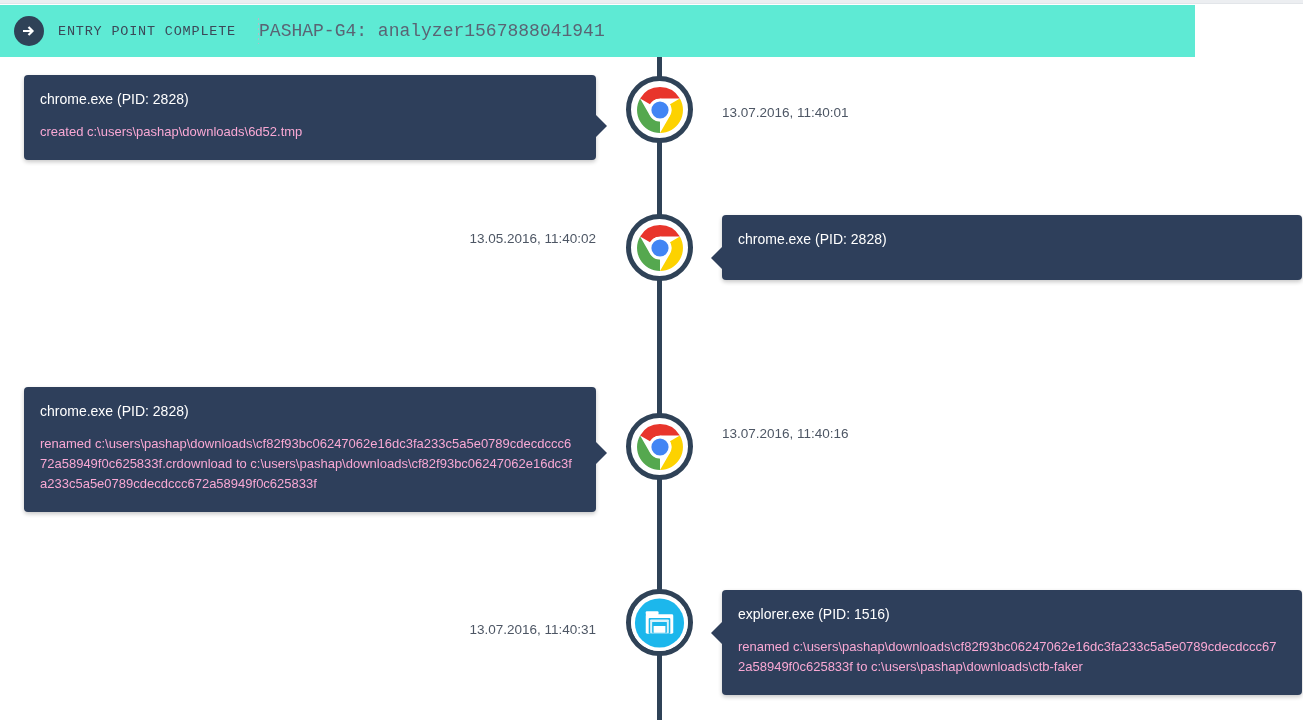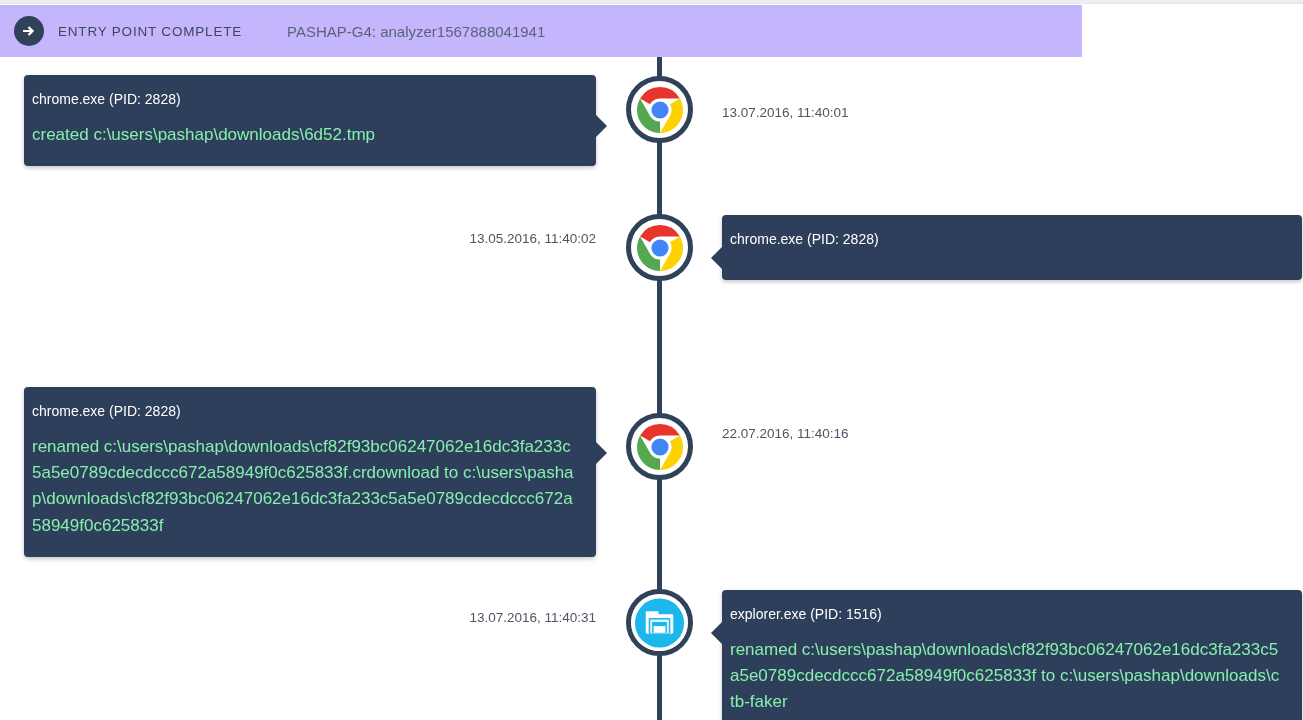--- a/index.html
+++ b/index.html
@@ -19,25 +19,26 @@
     width: 1303px;
     height: 4px;
     background: #eceef1;
     border-bottom: 1px solid #e2e5e9;
   }
 
   
   .header {
     position: absolute;
     top: 5px; left: 0;
-    width: 1082px;
+    width: 1195px;
     height: 52px;
     display: flex;
     align-items: center;
-    background: #c4b5fd;
+    background: #5eead4;
+    font-family: Liberation Mono, monospace;
   }
 
   .entry-icon {
     margin-left: 14px;
     width: 30px; height: 30px;
     border-radius: 50%;
     background: #2f4257;
     display: flex;
     align-items: center;
     justify-content: center;
@@ -56,22 +57,21 @@
   .header-divider {
     margin-left: 22px;
     width: 1px;
     height: 26px;
     background-image: linear-gradient(to bottom, #b4bcc6 0px, #b4bcc6 2px, transparent 2px, transparent 5px);
     background-size: 1px 5px;
     flex: none;
   }
 
   .header-meta {
-    margin-left: 22px;
-    font-size: 15px;
+    font-size: 18px;
     color: #5a6474;
     white-space: nowrap;
   }
 
   
   .timeline {
     position: absolute;
     top: 57px; left: 0;
     width: 1303px;
     height: 663px;
@@ -106,37 +106,37 @@
     justify-content: center;
     overflow: hidden;
   }
   .node svg { display: block; }
 
   
   .card {
     position: absolute;
     background: #2e3f5b;
     border-radius: 4px;
-    padding: 16px 20px 18px 8px;
+    padding: 16px 20px 18px 16px;
     color: #ffffff;
     box-shadow: 0 2px 4px rgba(0,0,0,0.22);
   }
   .card.left  { left: 24px;  width: 572px; }
   .card.right { left: 722px; width: 580px; }
 
   .card-title {
     font-size: 14px;
     font-weight: normal;
     color: #ffffff;
     margin-bottom: 14px;
     line-height: 1.2;
   }
   .card-body {
-    font-size: 17px;
-    color: #86efac;
+    font-size: 13px;
+    color: #f9a8d4;
     line-height: 1.55;
     word-break: break-all;
     white-space: pre-wrap;
   }
 
   
   .tail {
     position: absolute;
     width: 0; height: 0;
   }
@@ -231,36 +231,36 @@
       <svg width="48" height="48" viewBox="0 0 48 48">
         <circle cx="24" cy="24" r="23" fill="#ffffff"></circle>
         <path d="M24 1 A23 23 0 0 1 43.9 12.5 L24 12.5 A11.5 11.5 0 0 0 14 18.3 Z" fill="#e8352c"></path>
         <path d="M43.9 12.5 A23 23 0 0 1 24 47 L34 29.7 A11.5 11.5 0 0 0 34 18.3 Z" fill="#fdd200"></path>
         <path d="M24 47 A23 23 0 0 1 4.1 12.5 L14 29.7 A11.5 11.5 0 0 0 24 35.5 Z" fill="#55a84f"></path>
         <path d="M4.1 12.5 A23 23 0 0 1 24 1 L24 12.5 A11.5 11.5 0 0 0 14 18.3 Z" fill="#e8352c"></path>
         <circle cx="24" cy="24" r="11.2" fill="#ffffff"></circle>
         <circle cx="24" cy="24" r="8.6" fill="#4285f4"></circle>
       </svg>
     </div>
-    <div class="timestamp right-side" style="top:45px;">22.07.2016, 11:40:16</div>
+    <div class="timestamp right-side" style="top:45px;">13.07.2016, 11:40:16</div>
   </div>
 
   <div class="event" style="top:528px;">
     <div class="card right" style="top:5px;">
       <div class="tail to-left" style="top:32px;"></div>
       <div class="card-title">explorer.exe (PID: 1516)</div>
       <div class="card-body">renamed c:\users\pashap\downloads\cf82f93bc06247062e16dc3fa233c5a5e0789cdecdccc672a58949f0c625833f to c:\users\pashap\downloads\ctb-faker</div>
     </div>
     <div class="node" style="top:4px;">
       <svg width="58" height="58" viewBox="0 0 58 58">
         <circle cx="29" cy="29" r="29" fill="#ffffff"></circle>
         <circle cx="29" cy="29" r="25" fill="#1cb7ec"></circle>
         <rect x="15" y="17" width="13" height="4" rx="1" fill="#ffffff"></rect>
         <rect x="15" y="20" width="28" height="20" rx="1.5" fill="#ffffff"></rect>
         <rect x="18" y="24" width="22" height="16" rx="1" fill="#1cb7ec"></rect>
         <rect x="19.5" y="25.5" width="19" height="14" rx="0.8" fill="#d9f2fb"></rect>
         <rect x="21.5" y="28" width="15" height="11" rx="0.6" fill="#1cb7ec"></rect>
         <rect x="23" y="32" width="12" height="7" rx="0.5" fill="#ffffff"></rect>
       </svg>
     </div>
-    <div class="timestamp left-side" style="top:25px;">13.07.2016, 11:40:31</div>
+    <div class="timestamp left-side" style="top:37px;">13.07.2016, 11:40:31</div>
   </div>
 </div>
 
 </body></html>

